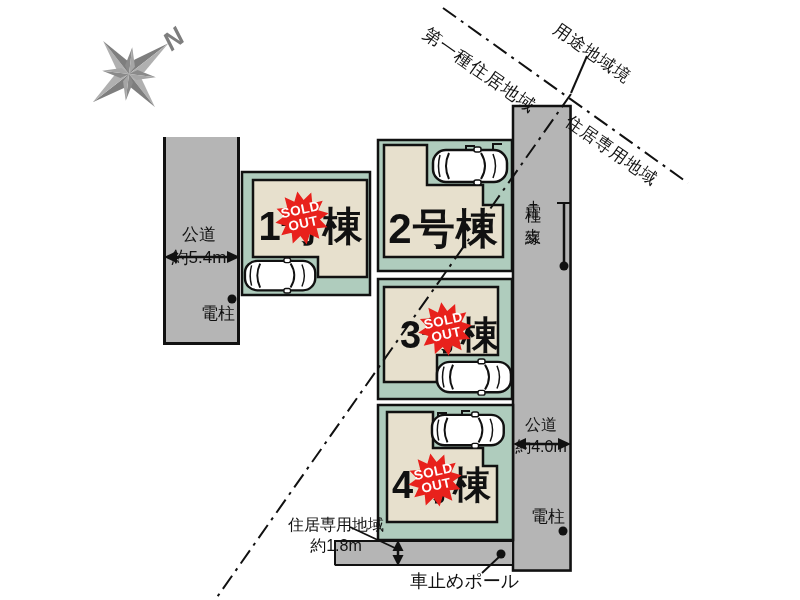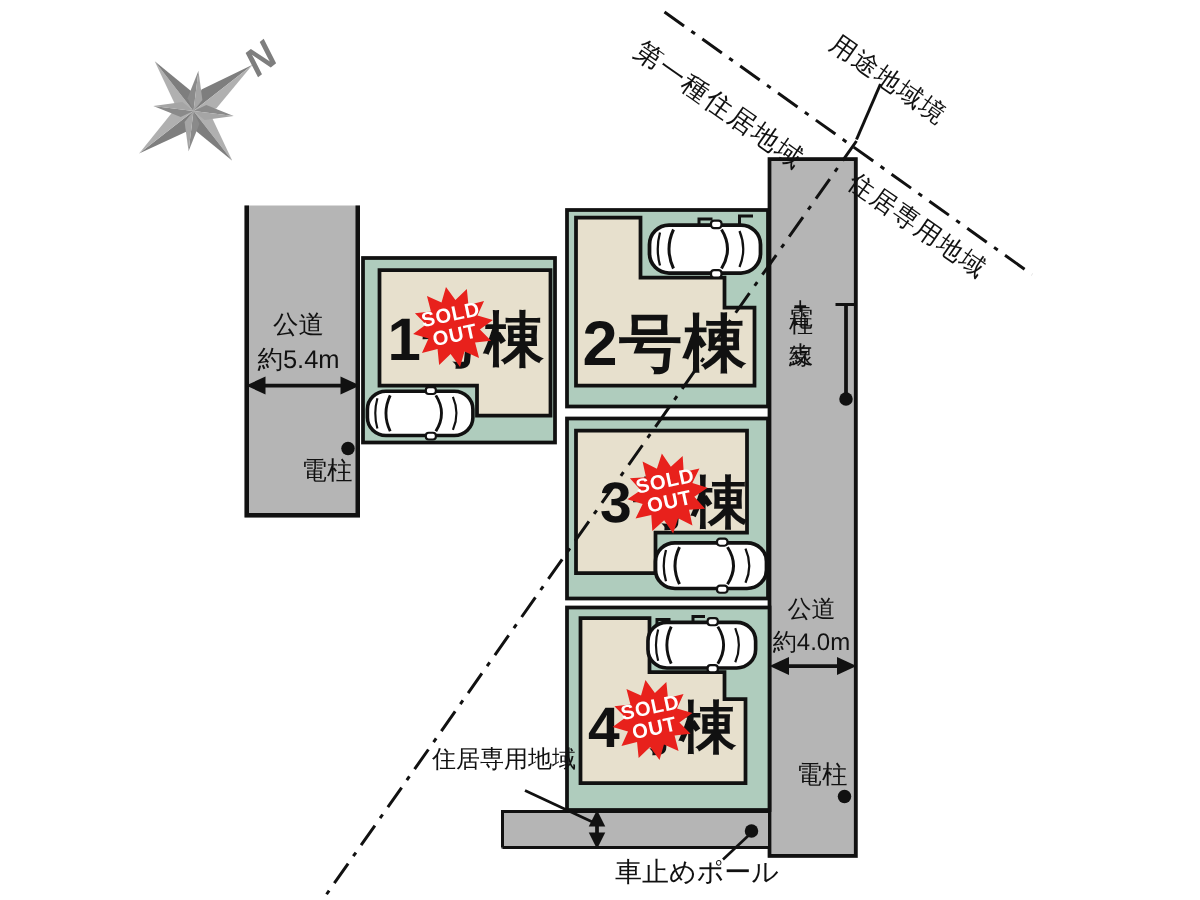--- a/index.html
+++ b/index.html
@@ -2,21 +2,21 @@
 <html><head>
 <meta charset="utf-8">
 <style>
   html,body{margin:0;padding:0;background:#fff;}
   .stage{
     position:relative;width:800px;height:600px;overflow:hidden;background:#ffffff;
     font-family:"Liberation Sans","DejaVu Sans",sans-serif;color:#111;
   }
   .stage svg{position:absolute;left:0;top:0;}
   .lbl{position:absolute;color:#111;white-space:nowrap;}
-  .center{text-align:center;white-space:normal;}
+  .center{text-align:center;white-space:normal;margin-top:18px;}
   .rot35{transform:rotate(35deg);transform-origin:0 0;}
   .vert{writing-mode:vertical-rl;text-orientation:upright;letter-spacing:2px;}
   .lotlbl{font-weight:bold;text-align:center;letter-spacing:1px;}
   .badge-text{
     position:absolute;width:64px;color:#fff;font-weight:bold;font-size:13.5px;
     line-height:1.05;text-align:center;transform:rotate(-12deg);letter-spacing:.5px;
     z-index:40;
   }
   .z-text{z-index:20;}
   .badge-svg{z-index:30;pointer-events:none;}
@@ -150,20 +150,21 @@
 
   <div class="lbl vert z-text" style="left:522px;top:192px;height:105px;font-size:16px;">電柱+支線</div>
 
   <div class="lbl center z-text" style="left:508px;top:396px;width:66px;font-size:16px;line-height:1.35;">
     <div>公道</div>
     <div>約4.0m</div>
   </div>
 
   <div class="lbl center z-text" style="left:280px;top:497px;width:112px;font-size:16px;line-height:1.3;">
     <div>住居専用地域</div>
+    <div>約1.8m</div>
   </div>
 
   <div class="lbl z-text" style="left:531px;top:505px;font-size:17px;">電柱</div>
 
   <div class="lbl z-text" style="left:410px;top:569px;font-size:18px;">車止めポール</div>
 
   <div class="lbl lotlbl z-text" style="left:246px;top:199px;width:130px;font-size:40px;">1号棟</div>
   <div class="lbl lotlbl z-text" style="left:379px;top:201px;width:129px;font-size:42px;">2号棟</div>
   <div class="lbl lotlbl z-text" style="left:384px;top:310px;width:132px;font-size:38px;">3号棟</div>
   <div class="lbl lotlbl z-text" style="left:376px;top:460px;width:132px;font-size:38px;">4号棟</div>

